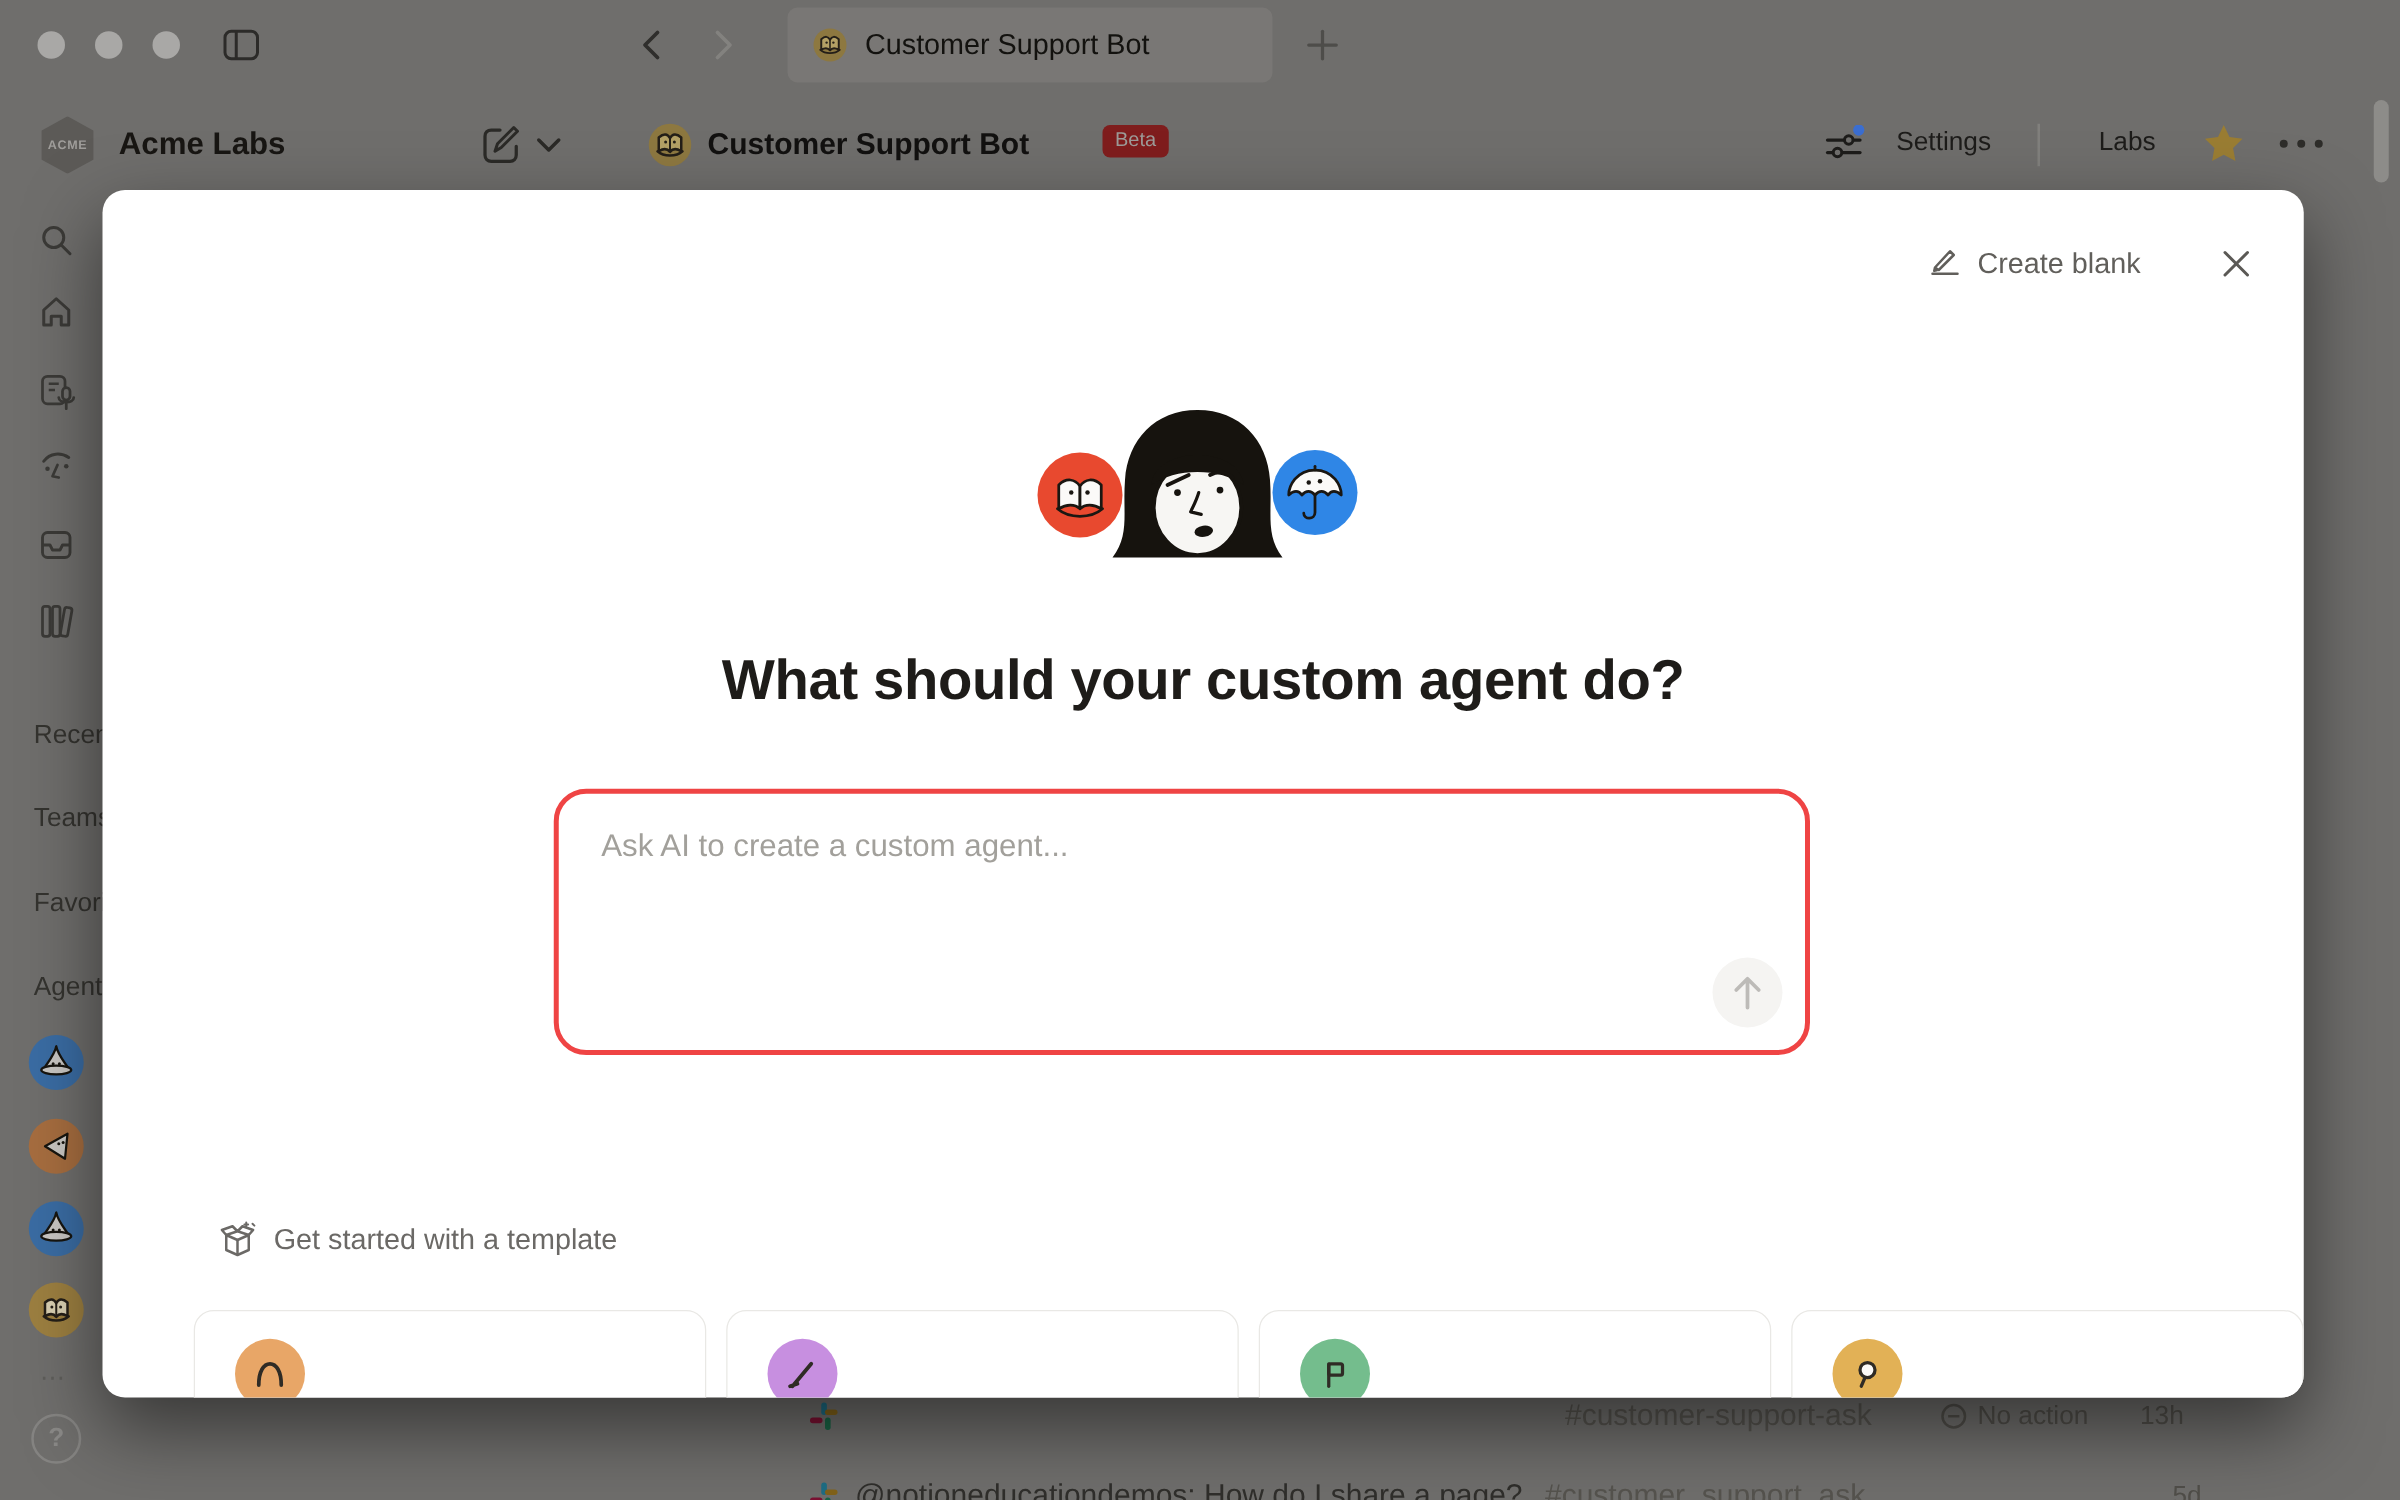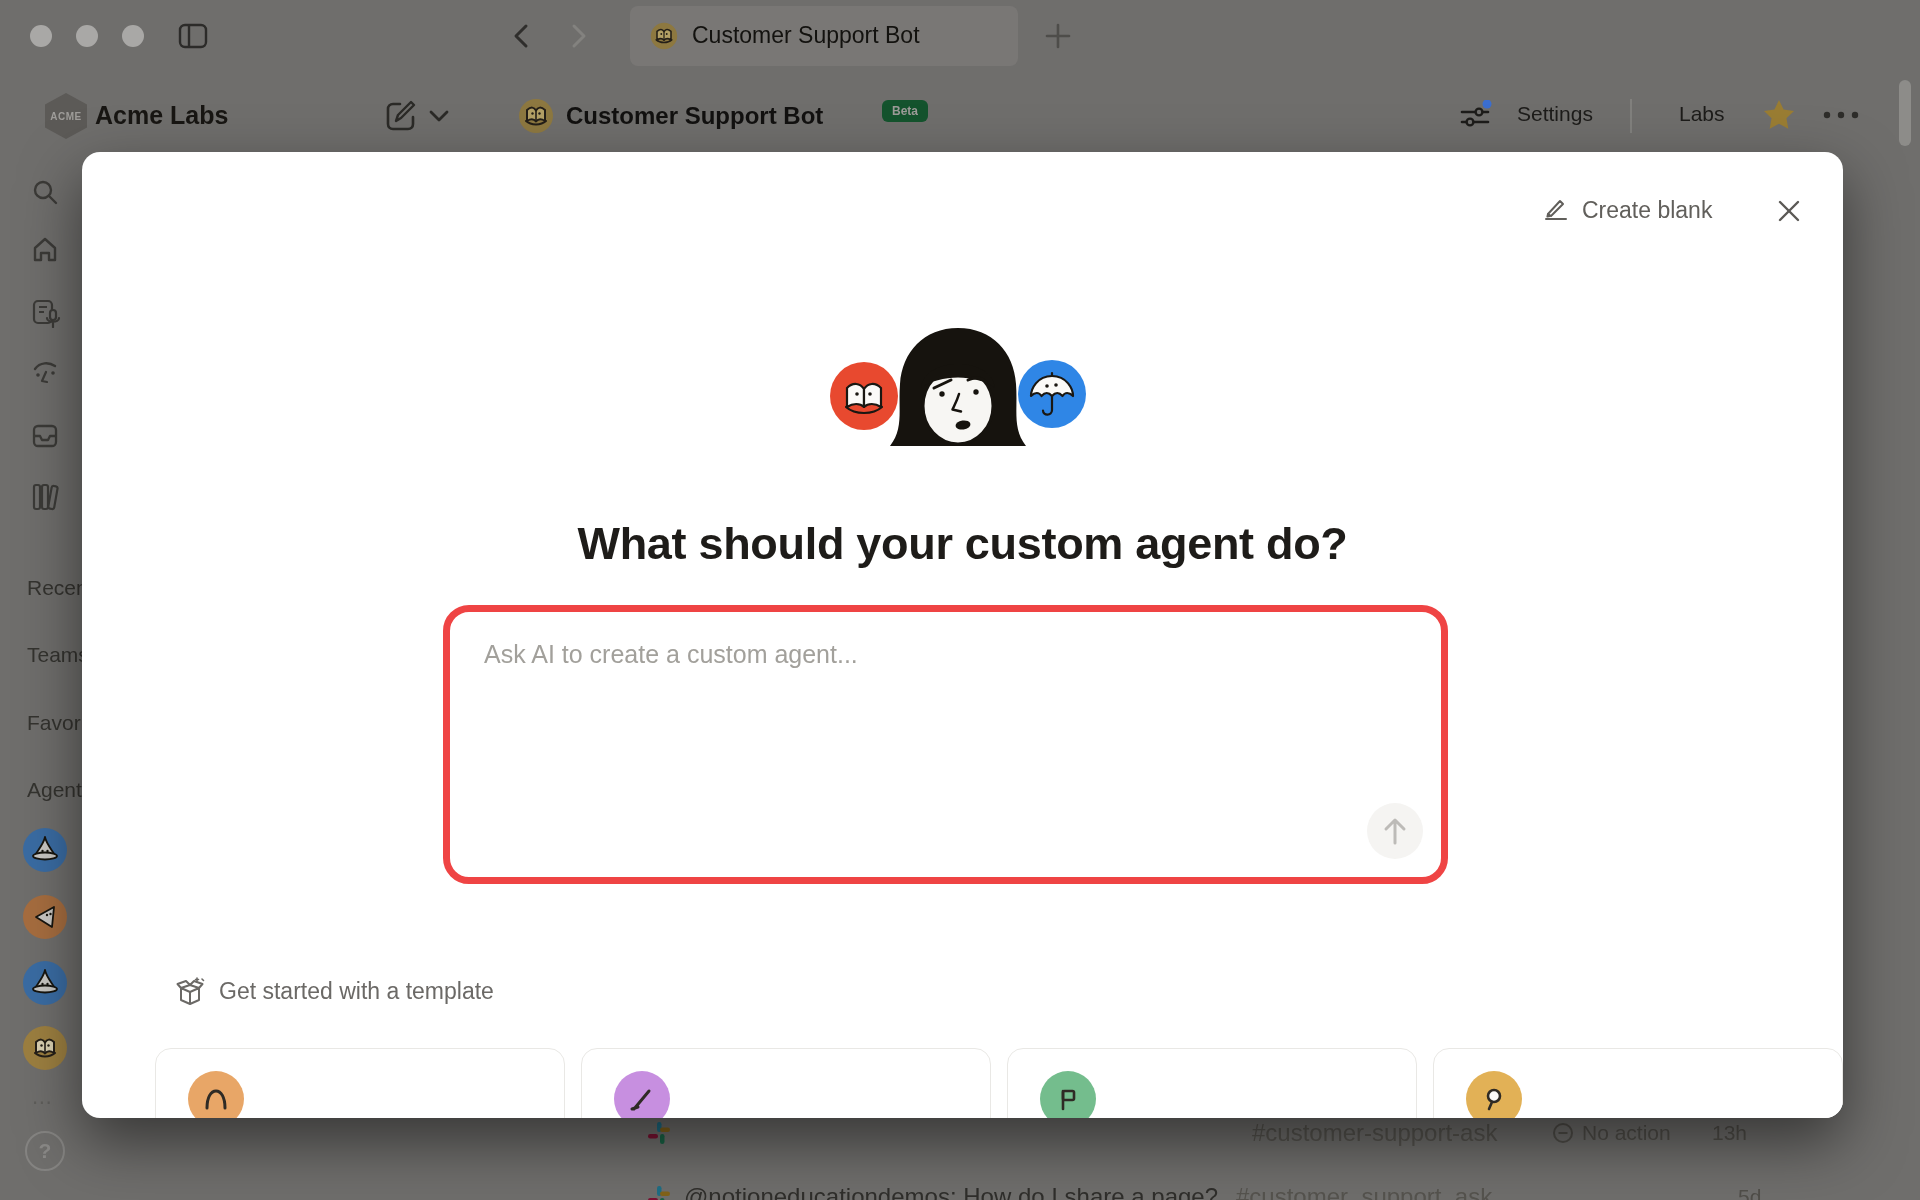--- a/index.html
+++ b/index.html
@@ -10,41 +10,41 @@
 
   
   .tlight { width:22px; height:22px; border-radius:50%; background:#a9a8a6; }
   .tab-bg { background:#797775; border-radius:8px; }
   .tab-label { font-size:23px; font-weight:500; color:#13120f; white-space:nowrap; }
   .ws-name { font-size:25px; font-weight:700; color:#181613; white-space:nowrap; }
   .acme-hex { width:42px; height:46px; background:#5c5a57; clip-path:polygon(50% 0,100% 25%,100% 75%,50% 100%,0 75%,0 25%);
               display:flex; align-items:center; justify-content:center; }
   .acme-hex span { font-size:10px; font-weight:700; letter-spacing:.5px; color:#9f9d9a; }
   .page-title { font-size:24px; font-weight:600; color:#121110; white-space:nowrap; }
-  .badge { background:#14532d; border-radius:6px; padding:4px 10px; font-size:12px; font-weight:700; color:#9d9b98; }
+  .badge { background:#7f1d1d; border-radius:6px; padding:4px 10px; font-size:16px; font-weight:400; color:#9d9b98; }
   .hdr-btn { font-size:21px; color:#1d1c1a; white-space:nowrap;margin-left:19px; }
   .vdiv { width:2px; height:34px; background:#81807d; }
   .rail-label { font-size:21px; font-weight:500; color:#34332f; white-space:nowrap; }
   .avatar { width:44px; height:44px; border-radius:50%; display:flex; align-items:center; justify-content:center; }
   .help-circle { width:40px; height:40px; border-radius:50%; border:2px solid #858482; color:#8a8987;
                  font-size:21px; font-weight:600; display:flex; align-items:center; justify-content:center; }
   .scroll-thumb { width:12px; height:66px; border-radius:6px; background:#8d8c89; }
   .bgrow-text { font-size:24px; font-weight:500; color:#2f2e2b; white-space:nowrap; }
   .bgrow-tag  { font-size:24px; color:#55534e; white-space:nowrap; }
   .bgrow-meta { font-size:21px; color:#504e49; white-space:nowrap; }
   .dots3 { font-size:20px; letter-spacing:2px; color:#5e5d5a; }
 
   
   .modal { left:82px; top:152px; width:1761px; height:966px; background:#ffffff; border-radius:18px;
            box-shadow:0 24px 60px rgba(0,0,0,.5); overflow:hidden; z-index:10;text-decoration:underline; }
   .create-blank { display:flex; align-items:center; gap:12px; color:#615f5b; font-size:23px; cursor:pointer; }
   .modal-close { color:#5b5955; cursor:pointer; }
   .hero-heading { left:0; right:0; top:518px; text-align:center; font-size:45px; font-weight:700;
                   letter-spacing:-.3px; color:#1e1c19; }
-  .prompt-box { left:361px; top:453px; width:1005px; height:279px; border:7px solid #ef4444; border-radius:26px; background:#fff; }
+  .prompt-box { left:361px; top:479px; width:1005px; height:213px; border:4px solid #ef4444; border-radius:26px; background:#fff; }
   .prompt-box textarea { width:100%; height:100%; border:none; outline:none; resize:none; background:transparent;
                          padding:28px 90px 28px 34px; font-family:"Liberation Sans","DejaVu Sans",sans-serif;
                          font-size:25px; color:#37352f; border-radius:23px; }
   .prompt-box textarea::placeholder { color:#a2a09b; }
   .send-btn { position:absolute; right:18px; bottom:18px; width:56px; height:56px; border-radius:50%;
               background:#f5f4f2; border:none; display:flex; align-items:center; justify-content:center; cursor:pointer; }
   .tpl-header { display:flex; align-items:center; gap:14px; color:#6b6966; font-size:23px; font-weight:500; }
   .cards { left:73px; top:896px; display:flex; gap:16px; }
   .card { width:410px; height:180px; background:#fff; border:1.5px solid #e9e8e5; border-radius:16px; position:relative; flex:none; }
   .card-circle { position:absolute; left:32px; top:22px; width:56px; height:56px; border-radius:50%;
@@ -80,21 +80,21 @@
         <circle cx="21.5" cy="15.5" r="1.2" fill="#241f18"></circle>
       <path d="M8,23 C13,27.5 23,27.5 28,23" fill="none" stroke="#241f18" stroke-width="2" stroke-linecap="round"></path>
     </svg>
     <div class="abs tab-label" style="left:62px;top:16px;">Customer Support Bot</div>
   </div>
   <svg class="abs" style="left:1044px;top:22px;" width="28" height="28" viewBox="0 0 28 28">
     <line x1="14" y1="3" x2="14" y2="25" stroke="#4e4d4a" stroke-width="2.6" stroke-linecap="round"></line>
     <line x1="3" y1="14" x2="25" y2="14" stroke="#4e4d4a" stroke-width="2.6" stroke-linecap="round"></line>
   </svg>
 
-  <div class="abs acme-hex" style="left:33px;top:93px;margin-left:12px;">
+  <div class="abs acme-hex" style="left:33px;top:93px;">
     <span>ACME</span>
   </div>
   <div class="abs ws-name" style="left:95px;top:101px;">Acme Labs</div>
   <svg class="abs" style="left:384px;top:99px;" width="34" height="34" viewBox="0 0 34 34">
     <path d="M16,5 L9,5 C6,5 4,7 4,10 L4,25 C4,28 6,30 9,30 L24,30 C27,30 29,28 29,25 L29,18" fill="none" stroke="#2b2a27" stroke-width="2.6" stroke-linecap="round"></path>
     <path d="M12,22 L14,16 L27,3 L30,6 L17,19 Z" fill="none" stroke="#2b2a27" stroke-width="2.4" stroke-linejoin="round"></path>
   </svg>
   <svg class="abs" style="left:428px;top:108px;" width="22" height="16" viewBox="0 0 22 16">
     <path d="M3,4 L11,12 L19,4" fill="none" stroke="#2b2a27" stroke-width="2.8" stroke-linecap="round" stroke-linejoin="round"></path>
   </svg>

